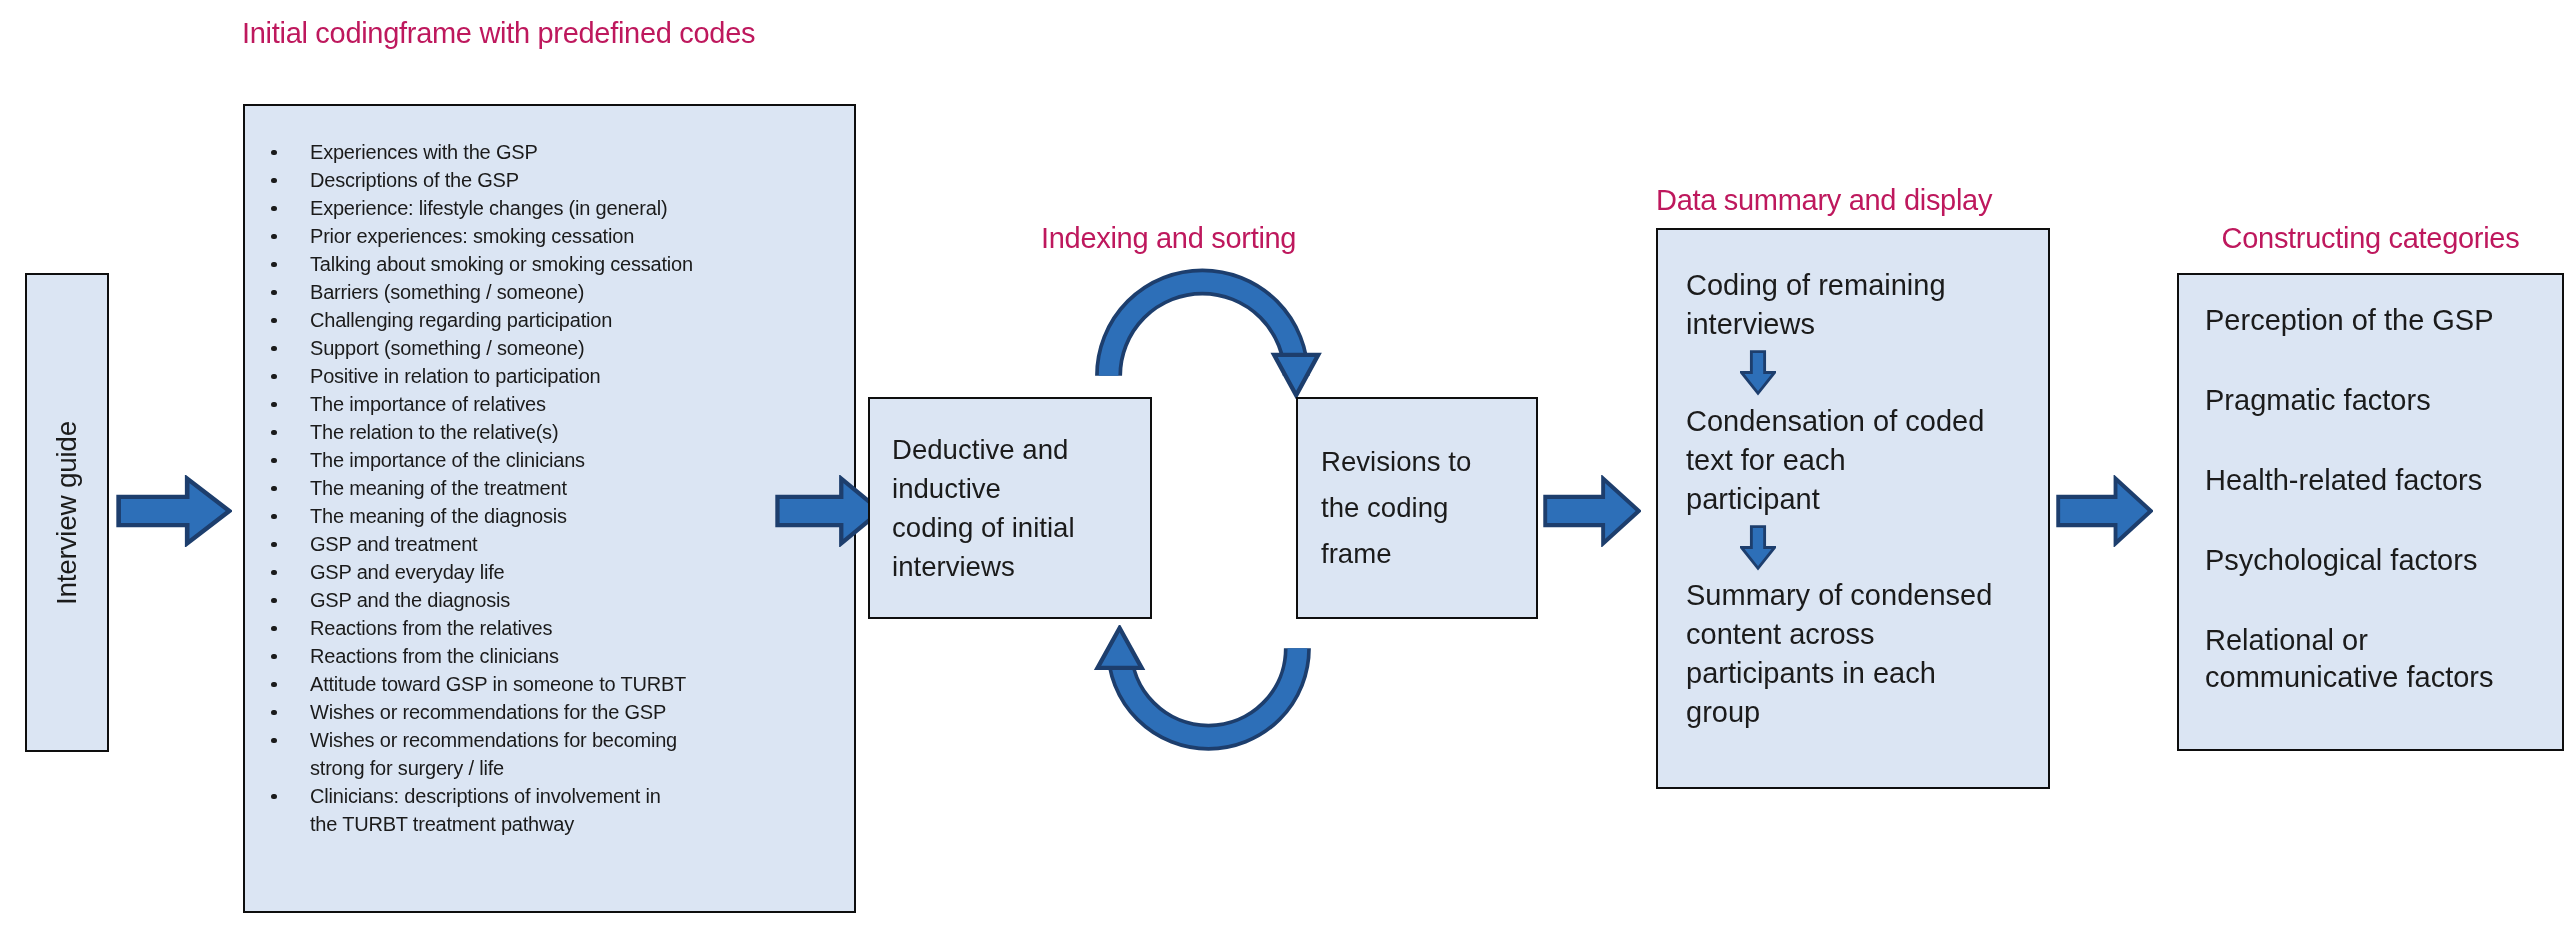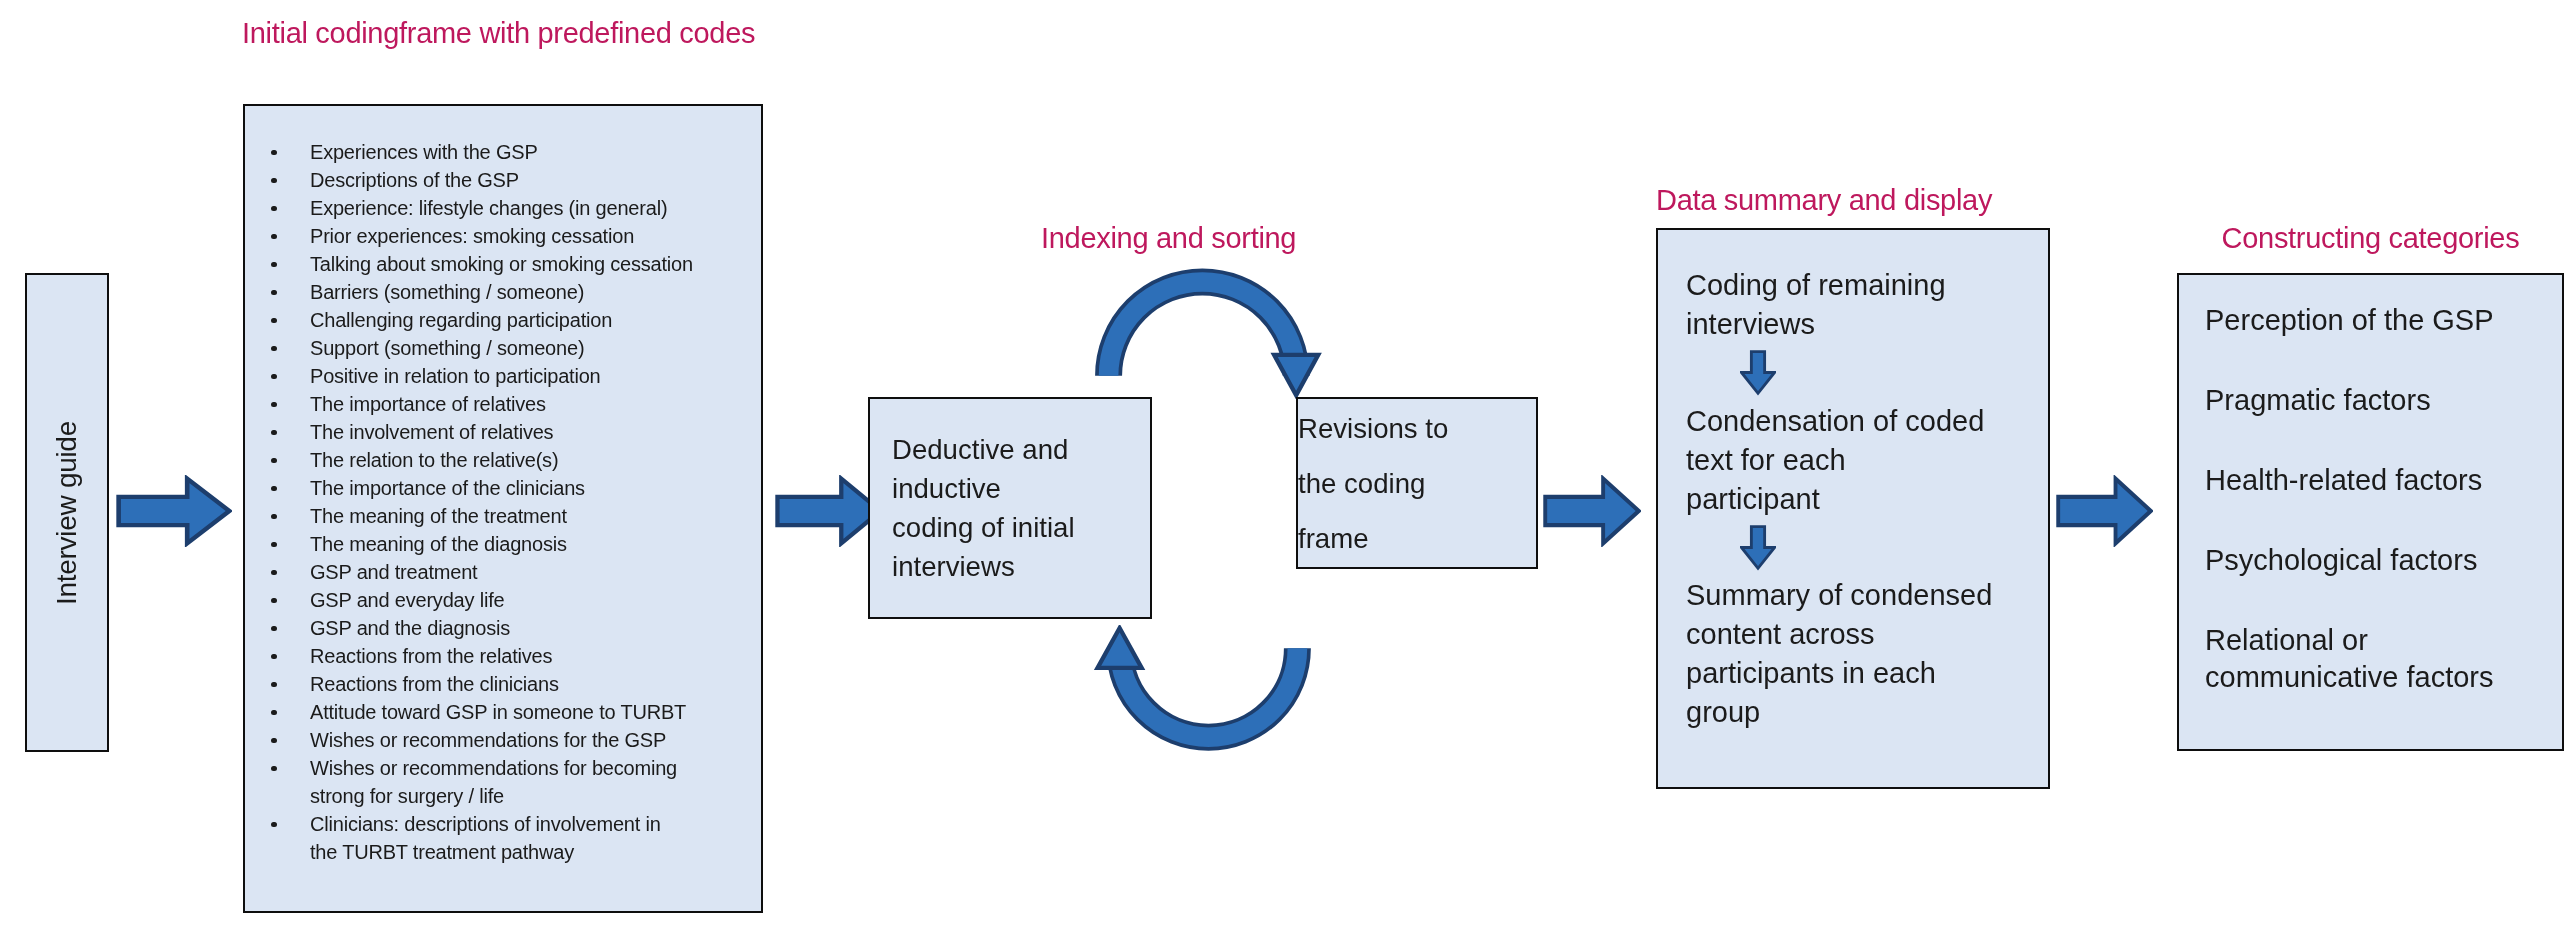--- a/index.html
+++ b/index.html
@@ -22,40 +22,40 @@
   .h-arrow { height:72px; }
   .h-arrow svg { width:100%; height:100%; display:block; }
   #arrow-1 { left:116px; top:475px; width:116px; }
   #arrow-2 { left:775px; top:475px; width:108px; }
   #arrow-3 { left:1543px; top:475px; width:98px; }
   #arrow-4 { left:2056px; top:475px; width:97px; }
   .arrow-shape { stroke:#1d3e6d; stroke-width:7; stroke-linejoin:miter; }
 
   
   #codes-title { left:242px; top:13.5px; width:569px; font-size:29px; line-height:38px; }
-  #codes-box { left:243px; top:104px; width:520px; height:809px;
+  #codes-box { left:243px; top:104px; width:613px; height:809px;
     padding:32px 18.4px 0 25px; }
   #codes-box ul { list-style:none; }
   #codes-box li { display:flex; font-size:20px; line-height:28px; letter-spacing:-0.2px; }
   #codes-box .dot { width:40px; flex:0 0 40px; display:flex; justify-content:flex-start; }
   #codes-box .dot::before { content:""; width:5.5px; height:5.5px; border-radius:50%;
     background:#1b1b1b; margin-top:11.6px; margin-left:1.2px; }
   #codes-box .btxt { white-space:pre-line; width:422px; }
 
   
   #indexing-title { left:1041px; top:222px; width:325px; font-size:29px; }
   #cycle-top { left:1092px; top:258px; width:233px; height:141px; }
   #cycle-bottom { left:1092px; top:625px; width:233px; height:141px; }
   #cycle-top svg, #cycle-bottom svg { width:100%; height:100%; display:block; }
   #mid-box-left { left:868px; top:397px; width:284px; height:222px;
     display:flex; align-items:center; padding-left:22px;
     font-size:27.6px; line-height:39px; }
-  #mid-box-right { left:1296px; top:397px; width:242px; height:172px;
-    display:flex; align-items:center; 
-    font-size:27.6px; line-height:55px; }
+  #mid-box-right { left:1296px; top:397px; width:242px; height:222px;
+    display:flex; align-items:center; padding-left:23px;
+    font-size:27.6px; line-height:46px; }
 
   
   #summary-title { left:1656px; top:184px; width:395px; font-size:29px; text-align:left; }
   #summary-box { left:1656px; top:228px; width:394px; height:561px;
     padding:36px 17px 0 28px; font-size:29px; line-height:39px; }
   .down-arrow { width:36px; height:49px; margin:4.3px 0 4.3px 54px; }
   .down-arrow svg { width:100%; height:100%; display:block; }
 
   
   #categories-title { left:2177px; top:222px; width:387px; font-size:29px; text-align:center; }
@@ -132,24 +132,20 @@
       <li>
         <span class="dot"></span>
         <span class="btxt">Positive in relation to participation</span>
       </li>
 
       <li>
         <span class="dot"></span>
         <span class="btxt">The importance of relatives</span>
       </li>
 
-      <li>
-        <span class="dot"></span>
-        <span class="btxt">The involvement of relatives</span>
-      </li>
 
       <li>
         <span class="dot"></span>
         <span class="btxt">The relation to the relative(s)</span>
       </li>
 
       <li>
         <span class="dot"></span>
         <span class="btxt">The importance of the clinicians</span>
       </li>

